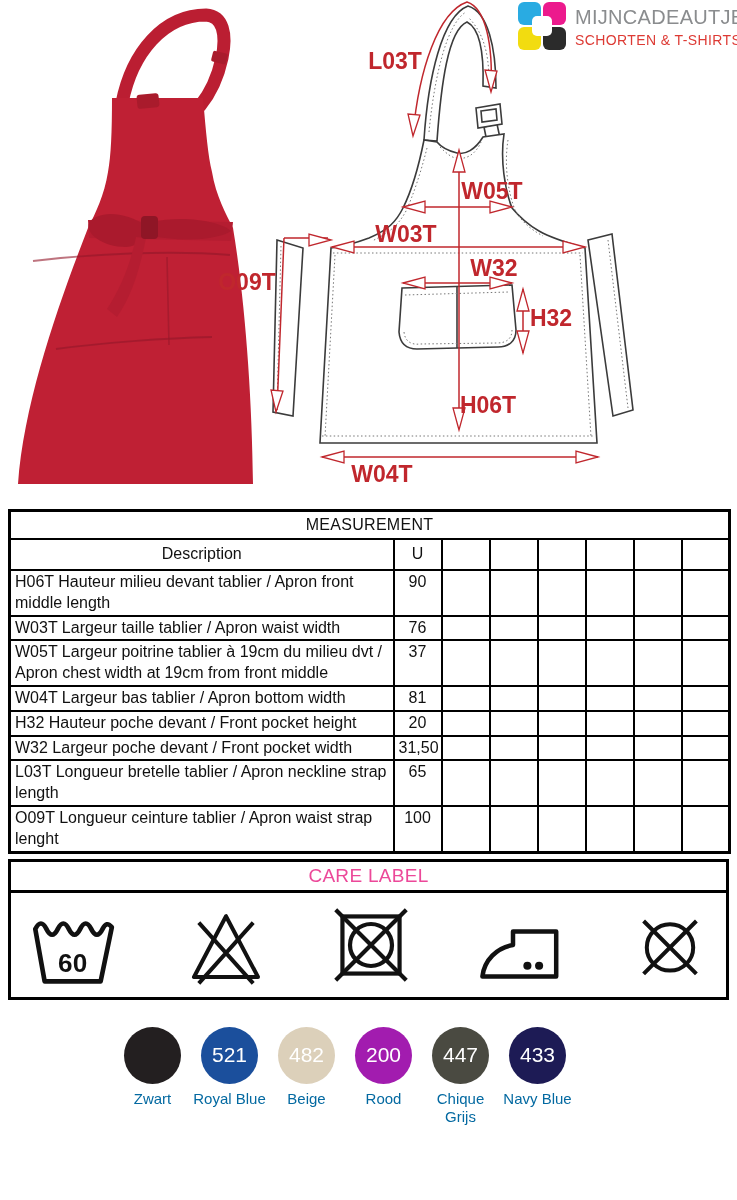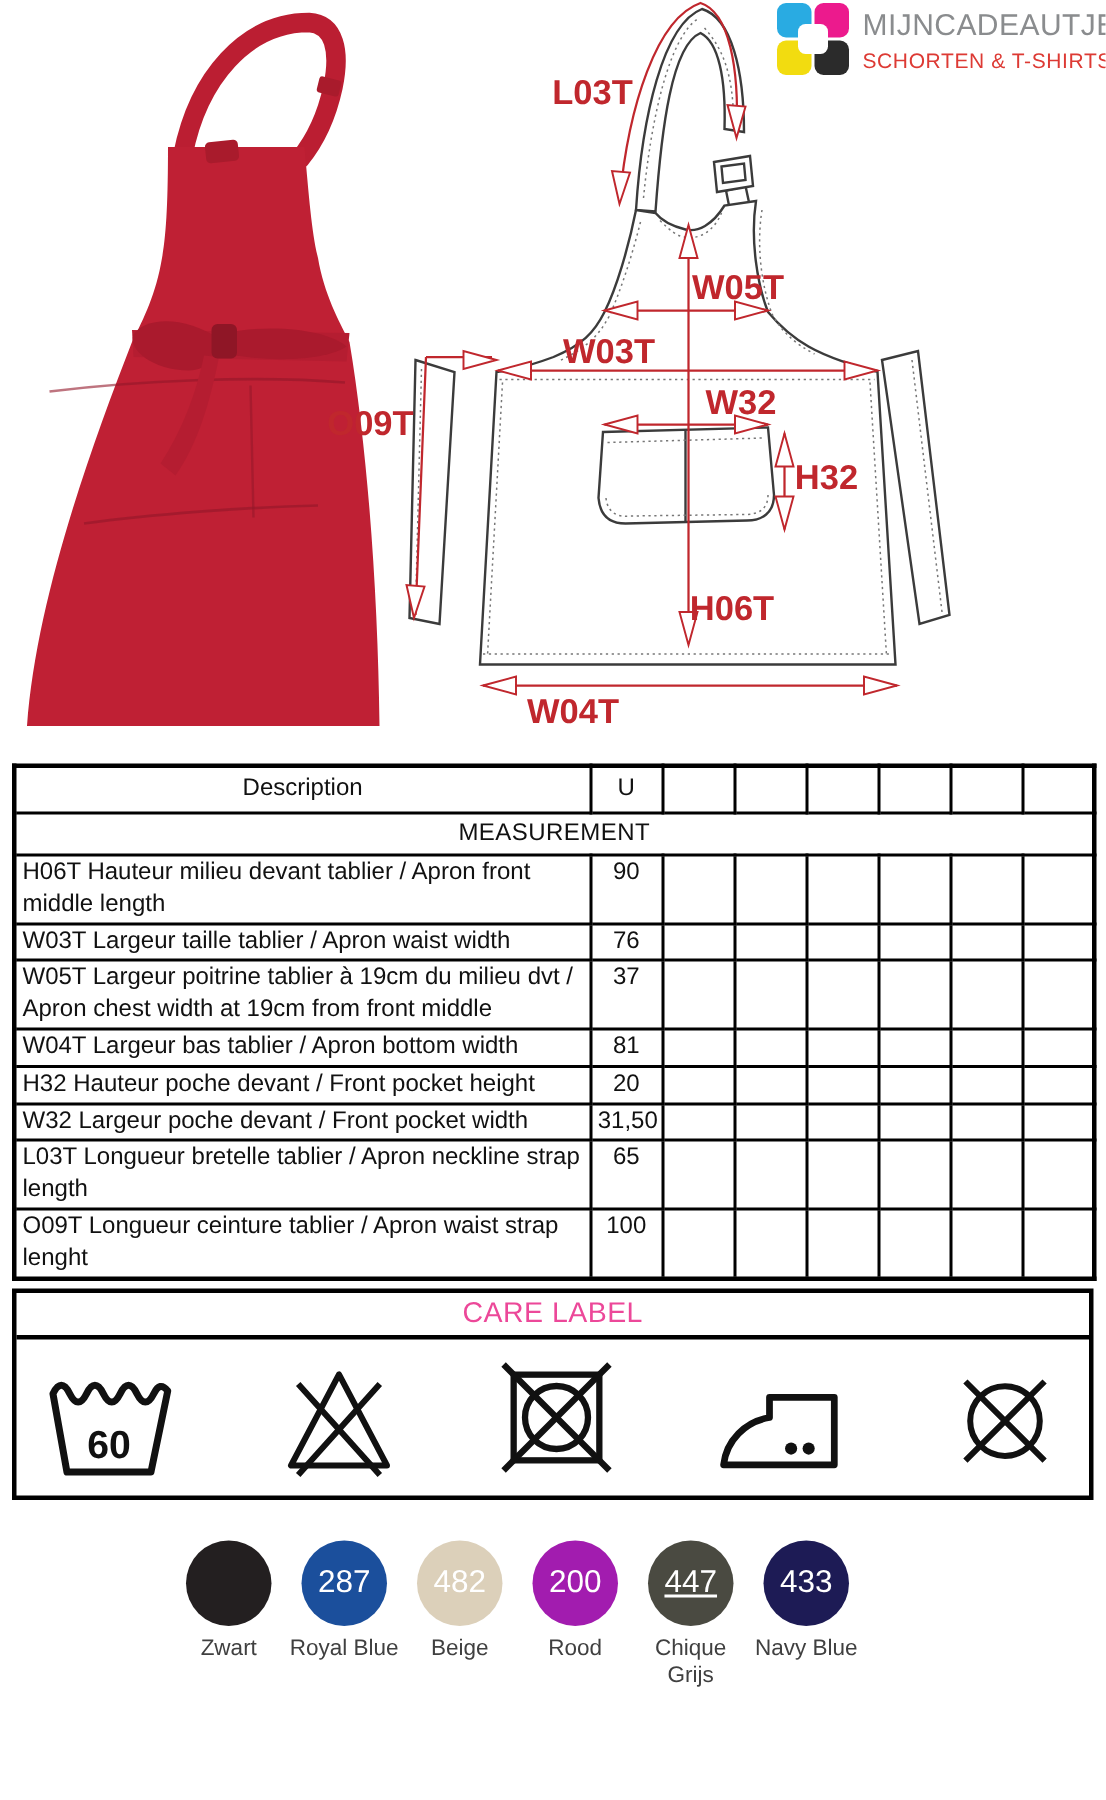--- a/index.html
+++ b/index.html
@@ -29,21 +29,21 @@
   td.val-cell{text-align:center;vertical-align:top;font-size:13.5px;padding-top:3px}
   
   .care{border:3px solid #000;margin:5px 8px 0;background:#fff}
   .care-title{border-bottom:3px solid #000;text-align:center;font-size:19px;padding:3px 0;color:#ec4899;letter-spacing:.3px}
   .care-row{display:flex;justify-content:space-between;align-items:center;height:104px;padding:0 16px}
   .care-sym{display:block}
   
   .swatches{display:flex;margin-top:27px;padding-left:114px}
   .swatch{width:77px;display:flex;flex-direction:column;align-items:center}
   .swatch-circle{width:57px;height:57px;border-radius:50%;display:flex;align-items:center;justify-content:center;color:#fff;font-size:21px;font-weight:400}
-  .swatch-name{margin-top:6px;font-size:15px;line-height:1.25;text-align:center;color:#404040}
+  .swatch-name{margin-top:6px;font-size:15px;line-height:1.25;text-align:center;color:#0369a1}
 </style>
 </head>
 <body>
 
 <div class="top">
 
   <svg class="photo-svg" width="260" height="505" viewBox="0 0 260 505">
     <g>
       <path d="M122,103 C132,52 164,15 206,15 C223,16 227,34 222,58 C217,81 209,95 200,106" fill="none" stroke="#bb1e32" stroke-width="13" stroke-linecap="round"></path>
       <rect x="212" y="52" width="15" height="11" rx="2" fill="#a91b2c" transform="rotate(14 219 57)"></rect>
@@ -153,32 +153,32 @@
       <col style="width:48px">
     <col style="width:48px">
       <col style="width:48px">
       <col style="width:48px">
     <col style="width:48px">
       <col style="width:48px">
       <col style="width:48px">
   </colgroup>
   <tbody>
     <tr>
+      <td class="title-cell" colspan="8">MEASUREMENT</td>
+    </tr>
+    <tr>
       <td class="desc-h">Description</td>
       <td class="u-h">U</td>
     <td></td>
         <td></td>
         <td></td>
         <td></td>
         <td></td>
         <td></td>
       </tr>
-    <tr>
-      <td class="title-cell" colspan="8">MEASUREMENT</td>
-    </tr>
   <tr>
     <td>H06T Hauteur milieu devant tablier / Apron front middle length</td>
     <td class="val-cell">90</td>
   <td></td>
         <td></td>
         <td></td>
         <td></td>
         <td></td>
         <td></td>
       </tr>
@@ -285,38 +285,38 @@
 
 <div class="swatches">
     <div class="swatch">
     <div class="swatch-circle" style="background: rgb(35, 31, 32);">
       <span></span>
     </div>
     <div class="swatch-name">Zwart</div>
   </div>
     <div class="swatch">
     <div class="swatch-circle" style="background: rgb(27, 79, 156);">
-      <span>287</span>
+      <span>521</span>
     </div>
     <div class="swatch-name">Royal Blue</div>
   </div>
     <div class="swatch">
     <div class="swatch-circle" style="background: rgb(220, 208, 186);">
       <span>482</span>
     </div>
     <div class="swatch-name">Beige</div>
   </div>
     <div class="swatch">
     <div class="swatch-circle" style="background: #a21caf;">
       <span>200</span>
     </div>
     <div class="swatch-name">Rood</div>
   </div>
     <div class="swatch">
-    <div class="swatch-circle" style="background: rgb(74, 74, 65); text-decoration: underline;">
+    <div class="swatch-circle" style="background: rgb(74, 74, 65);">
       <span>447</span>
     </div>
     <div class="swatch-name">Chique Grijs</div>
   </div>
     <div class="swatch">
     <div class="swatch-circle" style="background: rgb(29, 27, 85);">
       <span>433</span>
     </div>
     <div class="swatch-name">Navy Blue</div>
   </div>

